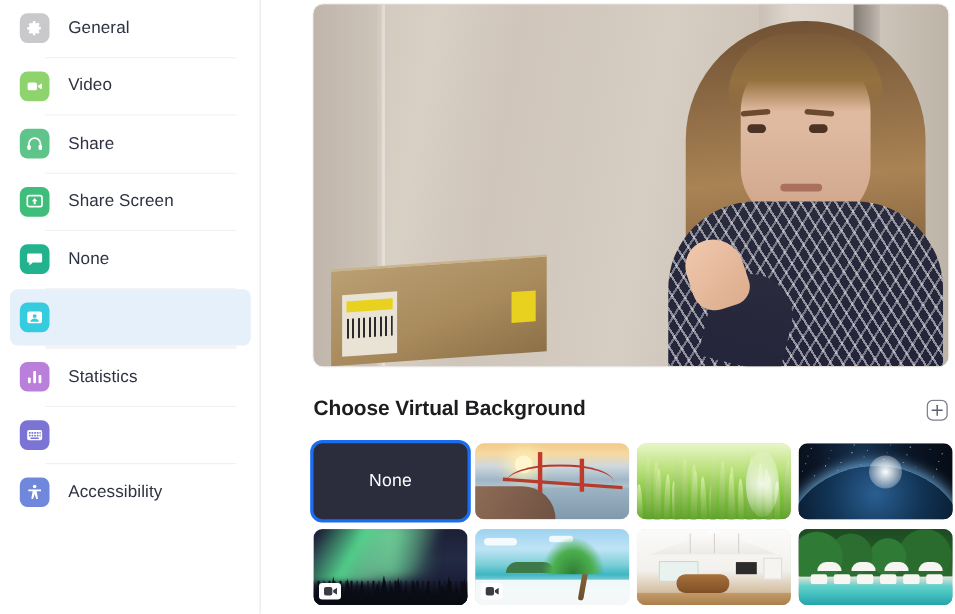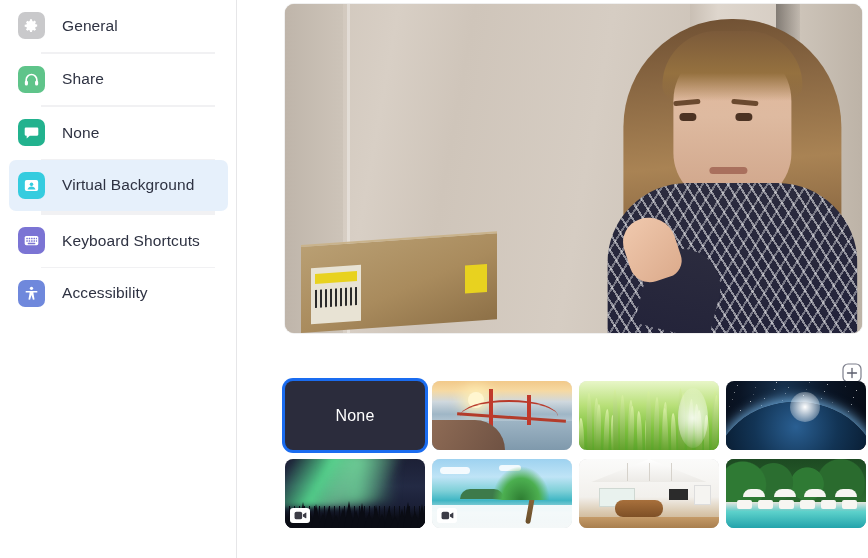--- a/index.html
+++ b/index.html
@@ -354,76 +354,102 @@
         <li class="nav-item">
           <span class="nav-icon" style="background: rgb(201, 201, 203);">
             <svg width="17" height="17" viewBox="0 0 24 24">
               <path fill="white" d="M12 8.2a3.8 3.8 0 100 7.6 3.8 3.8 0 000-7.6zm0 5.6a1.8 1.8 0 110-3.6 1.8 1.8 0 010 3.6z"></path>
                 <path fill="white" d="M20 13.4v-2.8l-2.3-.4a6 6 0 00-.6-1.4l1.3-1.9-2-2-1.9 1.3a6 6 0 00-1.4-.6L12.7 3h-2.8l-.4 2.6a6 6 0 00-1.4.6L6.2 5.3l-2 2 1.3 1.9a6 6 0 00-.6 1.4L2.4 11v2.8l2.5.4c.14.5.34.96.6 1.4l-1.3 1.9 2 2 1.9-1.3c.44.26.9.46 1.4.6l.4 2.5h2.8l.4-2.5c.5-.14.96-.34 1.4-.6l1.9 1.3 2-2-1.3-1.9c.26-.44.46-.9.6-1.4z"></path>
             </svg>
           </span>
           <span class="nav-label">General</span>
         </li>
         <li class="nav-sep"></li>
+        <li class="nav-item">
+          <span class="nav-icon" style="background: rgb(143, 211, 111);">
+            <svg width="17" height="17" viewBox="0 0 24 24">
+              <rect x="3" y="7" width="12" height="10" rx="2.4" fill="white"></rect>
+                <path fill="white" d="M16.3 11.2l4-2.6c.5-.3 1.1.05 1.1.63v5.5c0 .58-.6.93-1.1.62l-4-2.6z"></path>
+            </svg>
+          </span>
+          <span class="nav-label">Video</span>
+        </li>
         <li class="nav-sep"></li>
         <li class="nav-item">
           <span class="nav-icon" style="background: rgb(95, 196, 138);">
             <svg width="17" height="17" viewBox="0 0 24 24">
               <path fill="none" stroke="white" stroke-width="2.3" d="M4.5 16v-3.5a7.5 7.5 0 1115 0V16"></path>
                 <rect x="2.6" y="13.4" width="4.4" height="7" rx="2.2" fill="white"></rect>
                 <rect x="17" y="13.4" width="4.4" height="7" rx="2.2" fill="white"></rect>
             </svg>
           </span>
           <span class="nav-label">Share</span>
         </li>
         <li class="nav-sep"></li>
+        <li class="nav-item">
+          <span class="nav-icon" style="background: rgb(63, 189, 122);">
+            <svg width="17" height="17" viewBox="0 0 24 24">
+              <rect x="2.6" y="4" width="18.8" height="14" rx="2.4" fill="none" stroke="white" stroke-width="2.2"></rect>
+                <path fill="white" d="M12 7.2l3.6 4h-2.3v4h-2.6v-4H8.4z"></path>
+            </svg>
+          </span>
+          <span class="nav-label">Share Screen</span>
+        </li>
         <li class="nav-sep"></li>
         <li class="nav-item">
           <span class="nav-icon" style="background: rgb(34, 178, 142);">
             <svg width="17" height="17" viewBox="0 0 24 24">
               <path fill="white" d="M4 5h16a1.6 1.6 0 011.6 1.6v8.3A1.6 1.6 0 0120 16.5H9.6L5.2 20.3v-3.8H4a1.6 1.6 0 01-1.6-1.6V6.6A1.6 1.6 0 014 5z"></path>
             </svg>
           </span>
           <span class="nav-label">None</span>
         </li>
         <li class="nav-sep"></li>
         <li class="nav-item selected">
           <span class="nav-icon" style="background: rgb(53, 204, 223);">
             <svg width="17" height="17" viewBox="0 0 24 24">
               <rect x="2.6" y="4.4" width="18.8" height="15.2" rx="2.6" fill="white"></rect>
                 <circle cx="12" cy="10.4" r="2.5" fill="#35ccdf"></circle>
                 <path fill="#35ccdf" d="M6.4 17.6c.7-2.8 3-4.2 5.6-4.2s4.9 1.4 5.6 4.2z"></path>
             </svg>
           </span>
-          <span class="nav-label">Virtual Background</span>
-        </li>
-        <li class="nav-sep"></li>
-        <li class="nav-sep"></li>
-        <li class="nav-sep"></li>
+        </li>
+        <li class="nav-sep"></li>
+        <li class="nav-sep"></li>
+        <li class="nav-sep"></li>
+        <li class="nav-item">
+          <span class="nav-icon" style="background: rgb(185, 127, 219);">
+            <svg width="17" height="17" viewBox="0 0 24 24">
+              <rect x="3.4" y="13" width="3.6" height="7.2" rx="1" fill="white"></rect>
+                <rect x="10.2" y="4.6" width="3.6" height="15.6" rx="1" fill="white"></rect>
+                <rect x="17" y="9.6" width="3.6" height="10.6" rx="1" fill="white"></rect>
+            </svg>
+          </span>
+          <span class="nav-label">Statistics</span>
+        </li>
         <li class="nav-sep"></li>
         <li class="nav-item">
           <span class="nav-icon" style="background: rgb(123, 116, 212);">
             <svg width="17" height="17" viewBox="0 0 24 24">
               <rect x="2.4" y="5.6" width="19.2" height="13" rx="2.2" fill="white"></rect>
                 <g fill="#7b74d4">
                   <rect x="4.6" y="8.2" width="2.2" height="2.2" rx=".5"></rect>
                   <rect x="8" y="8.2" width="2.2" height="2.2" rx=".5"></rect>
                   <rect x="11.4" y="8.2" width="2.2" height="2.2" rx=".5"></rect>
                   <rect x="14.8" y="8.2" width="2.2" height="2.2" rx=".5"></rect>
                   <rect x="18.2" y="8.2" width="1.6" height="2.2" rx=".5"></rect>
                   <rect x="4.6" y="11.6" width="2.2" height="2.2" rx=".5"></rect>
                   <rect x="8" y="11.6" width="2.2" height="2.2" rx=".5"></rect>
                   <rect x="11.4" y="11.6" width="2.2" height="2.2" rx=".5"></rect>
                   <rect x="14.8" y="11.6" width="2.2" height="2.2" rx=".5"></rect>
                   <rect x="18.2" y="11.6" width="1.6" height="2.2" rx=".5"></rect>
                   <rect x="6.6" y="15" width="10.8" height="2.2" rx=".8"></rect>
                 </g>
             </svg>
           </span>
-          <span class="nav-label">Keyboard Shortcuts</span>
         </li>
         <li class="nav-sep"></li>
         <li class="nav-item">
           <span class="nav-icon" style="background: rgb(111, 136, 220);">
             <svg width="17" height="17" viewBox="0 0 24 24">
               <circle cx="12" cy="4.6" r="2.3" fill="white"></circle>
                 <path fill="white" d="M3.8 8.4h16.4v2.3h-5.6l1.7 9.6-2.3.5-2-6.6-2 6.6-2.3-.5 1.7-9.6H3.8z"></path>
             </svg>
           </span>
           <span class="nav-label">Accessibility</span>
@@ -458,20 +484,21 @@
         <div class="pv-eye l"></div>
           <div class="pv-eye r"></div>
         <div class="pv-mouth"></div>
         <div class="pv-body"></div>
         <div class="pv-arm"></div>
         <div class="pv-hand"></div>
       </div>
     </div>
 
     <div class="section-head">
+      <div class="section-title">Choose Virtual Background</div>
       <div class="add-btn" title="Add">
         <svg width="20" height="20" viewBox="0 0 20 20">
           <rect x="1" y="1" width="18" height="18" rx="5" ry="5" fill="none" stroke="#7d7f8c" stroke-width="1.2"></rect>
           <line x1="10" y1="5.5" x2="10" y2="14.5" stroke="#5c5f6d" stroke-width="1.3" stroke-linecap="round"></line>
           <line x1="5.5" y1="10" x2="14.5" y2="10" stroke="#5c5f6d" stroke-width="1.3" stroke-linecap="round"></line>
         </svg>
       </div>
     </div>
 
     <div class="thumb-grid" id="thumb-grid">

